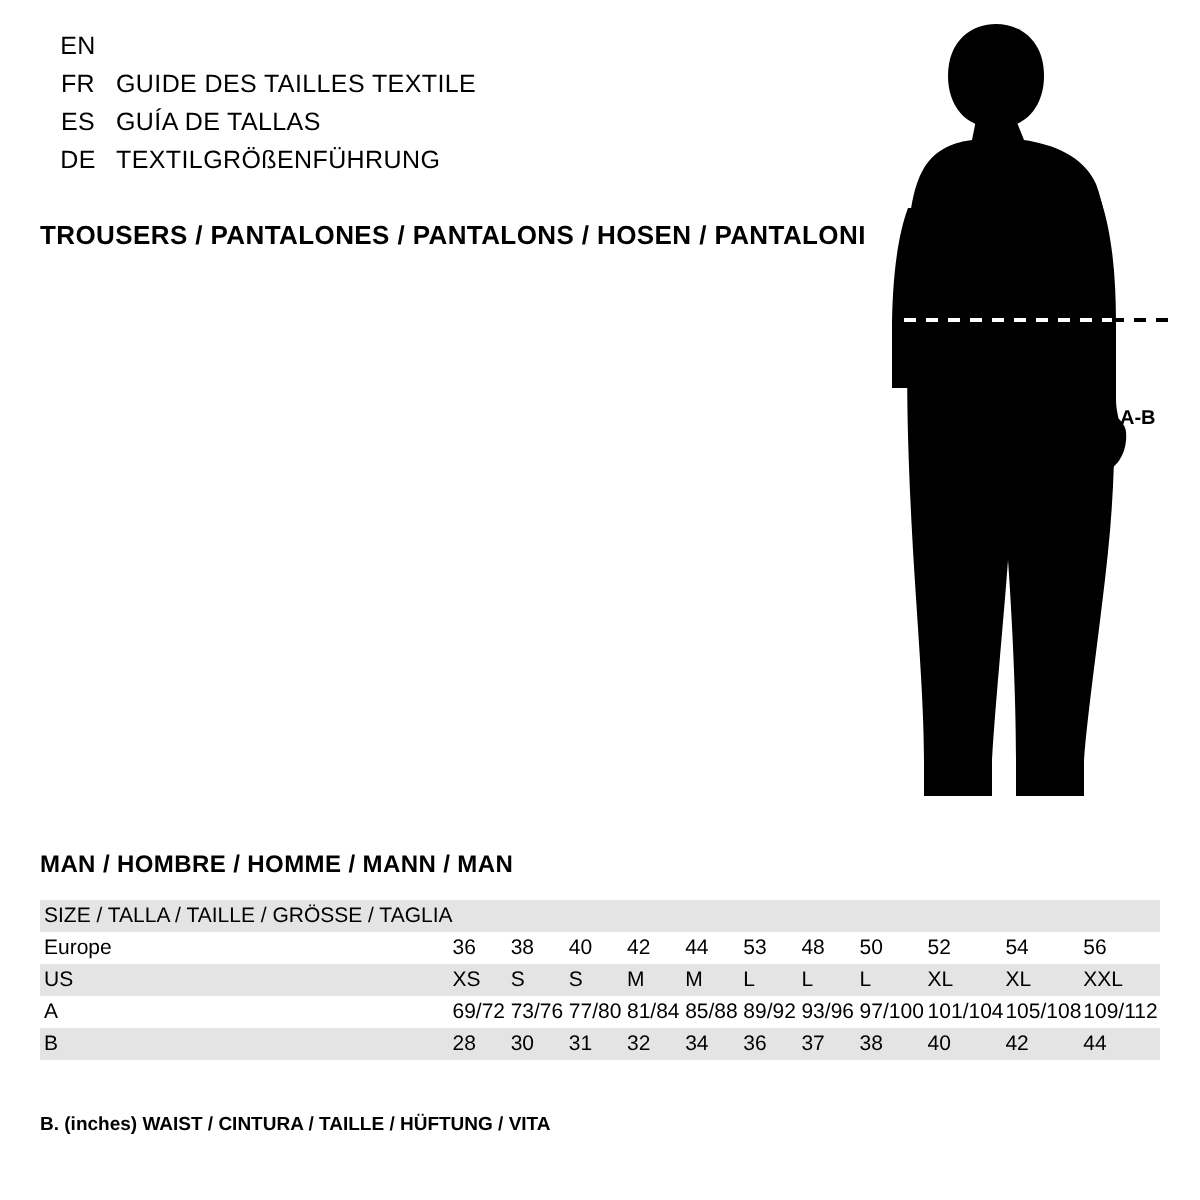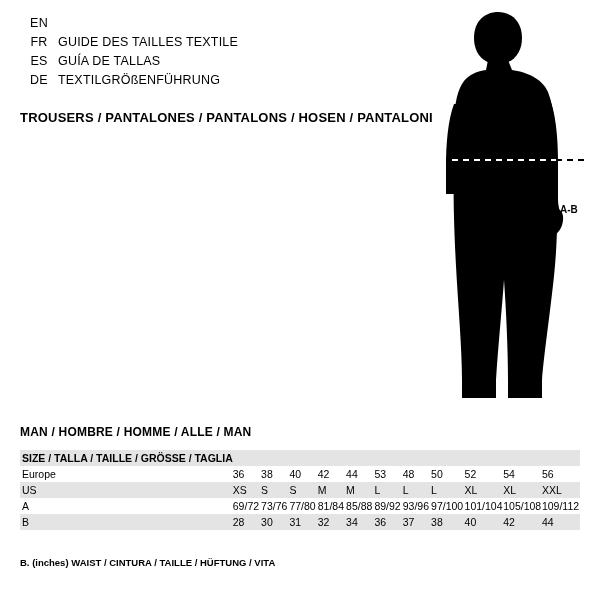--- a/index.html
+++ b/index.html
@@ -101,21 +101,21 @@
     background: #e4e4e4;
   }
   table.size-table td.label-col {
     width: 78px;
     padding-left: 2px;
   }
   table.size-table td.val {
     width: 44px;
   }
   table.size-table tr.head td {
-    font-weight: bold;
+    font-weight: normal;
   }
 
   .footnotes {
     position: absolute;
     left: 20px;
     top: 556px;
     font-size: 9.5px;
     line-height: 14px;
     font-weight: bold;
   }
@@ -188,21 +188,21 @@
         <path d="M54 376 L88 376 L88 390 L54 390 Z"></path>
         <path d="M100 376 L134 376 L134 390 L100 390 Z"></path>
       </g>
 
       <line x1="44" y1="152" x2="152" y2="152" stroke="#ffffff" stroke-width="2" stroke-dasharray="6,5"></line>
       <line x1="148" y1="152" x2="176" y2="152" stroke="#000000" stroke-width="2" stroke-dasharray="6,5"></line>
     </svg>
   </div>
   <div class="ab-label">A-B</div>
 
-  <div class="table-title">MAN / HOMBRE / HOMME / ALLE / MAN</div>
+  <div class="table-title">MAN / HOMBRE / HOMME / MANN / MAN</div>
 
   <table class="size-table">
     <tbody>
       <tr class="shaded head">
         <td class="label-col">SIZE / TALLA / TAILLE / GRÖSSE / TAGLIA</td>
         <td class="val"></td>
         <td class="val"></td>
         <td class="val"></td>
         <td class="val"></td>
         <td class="val"></td>

